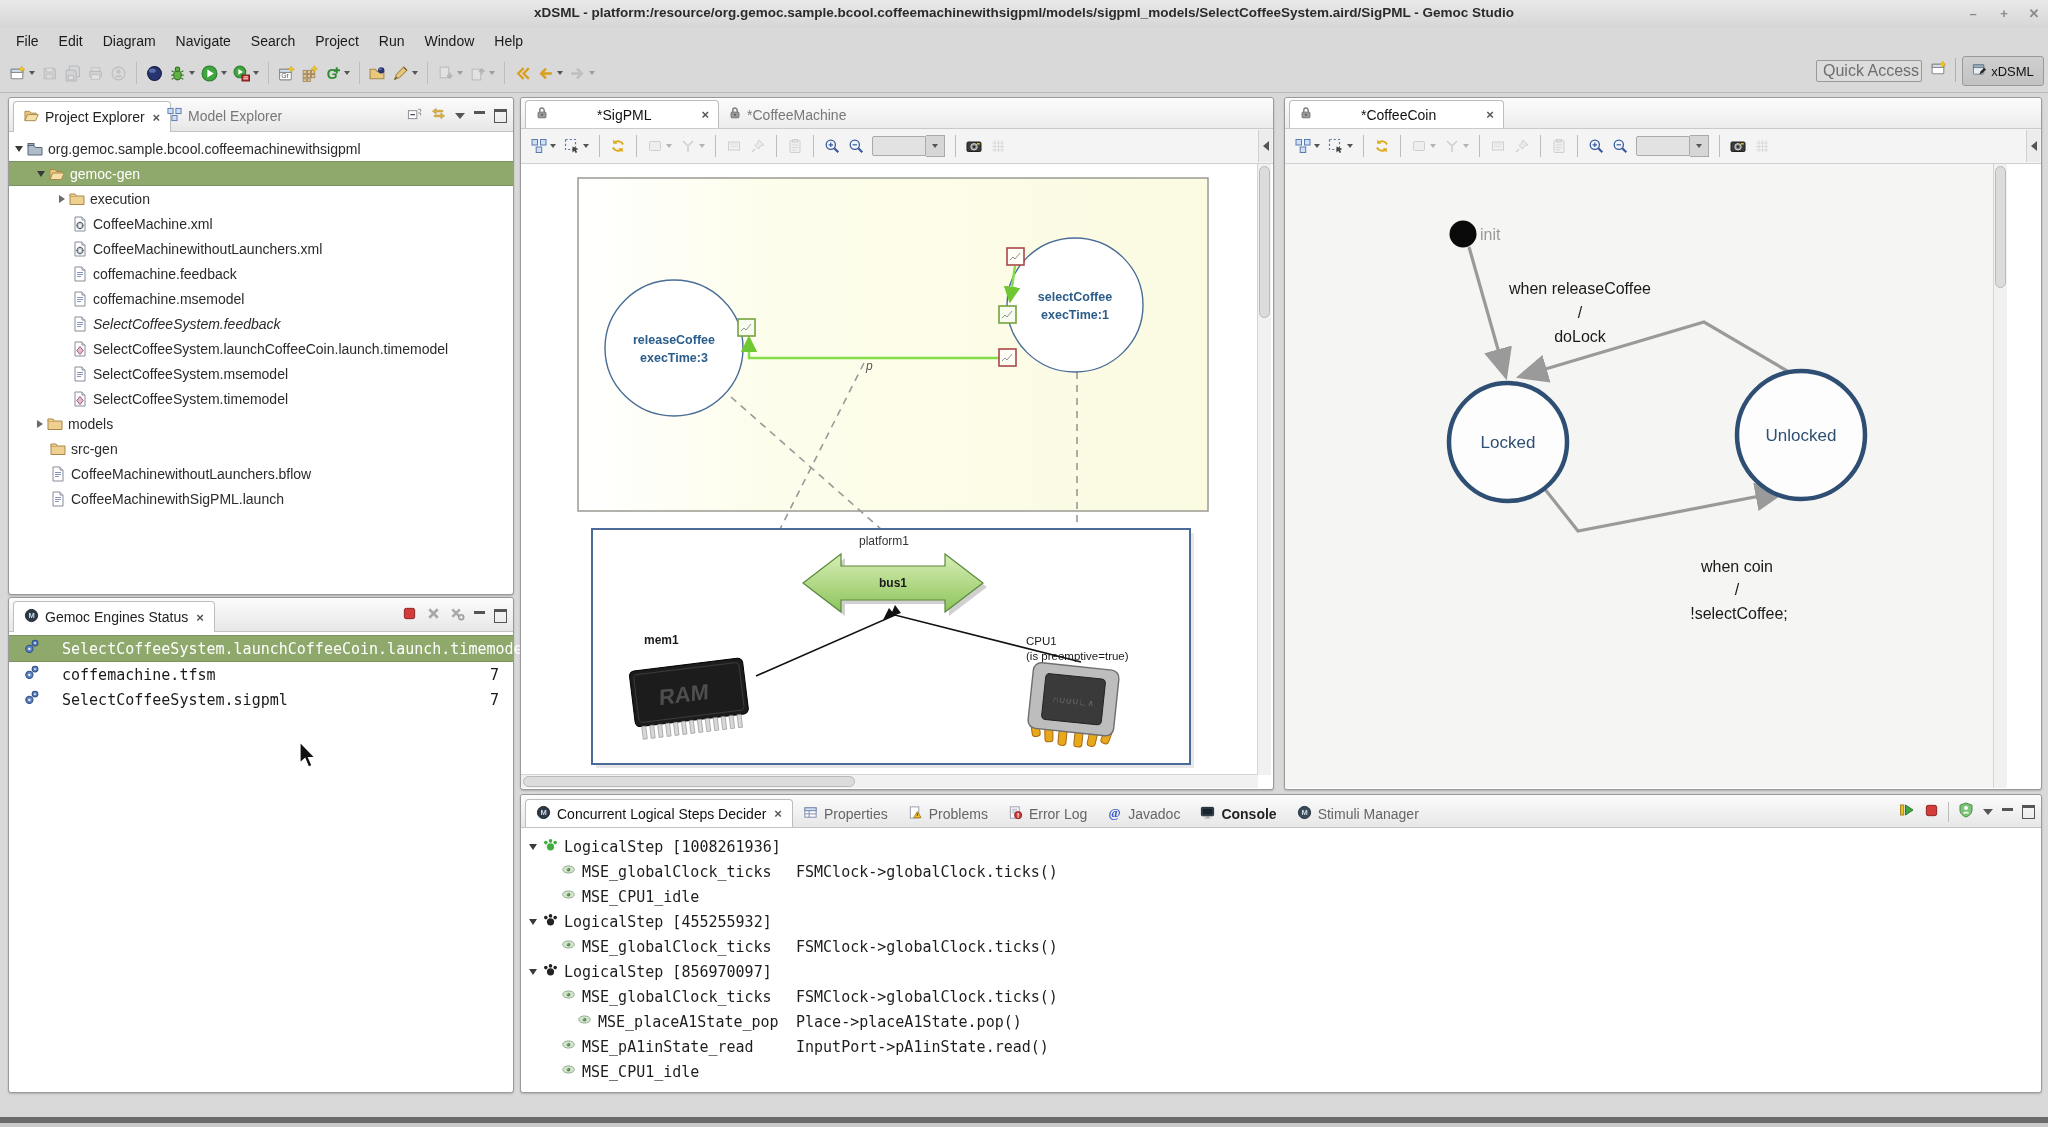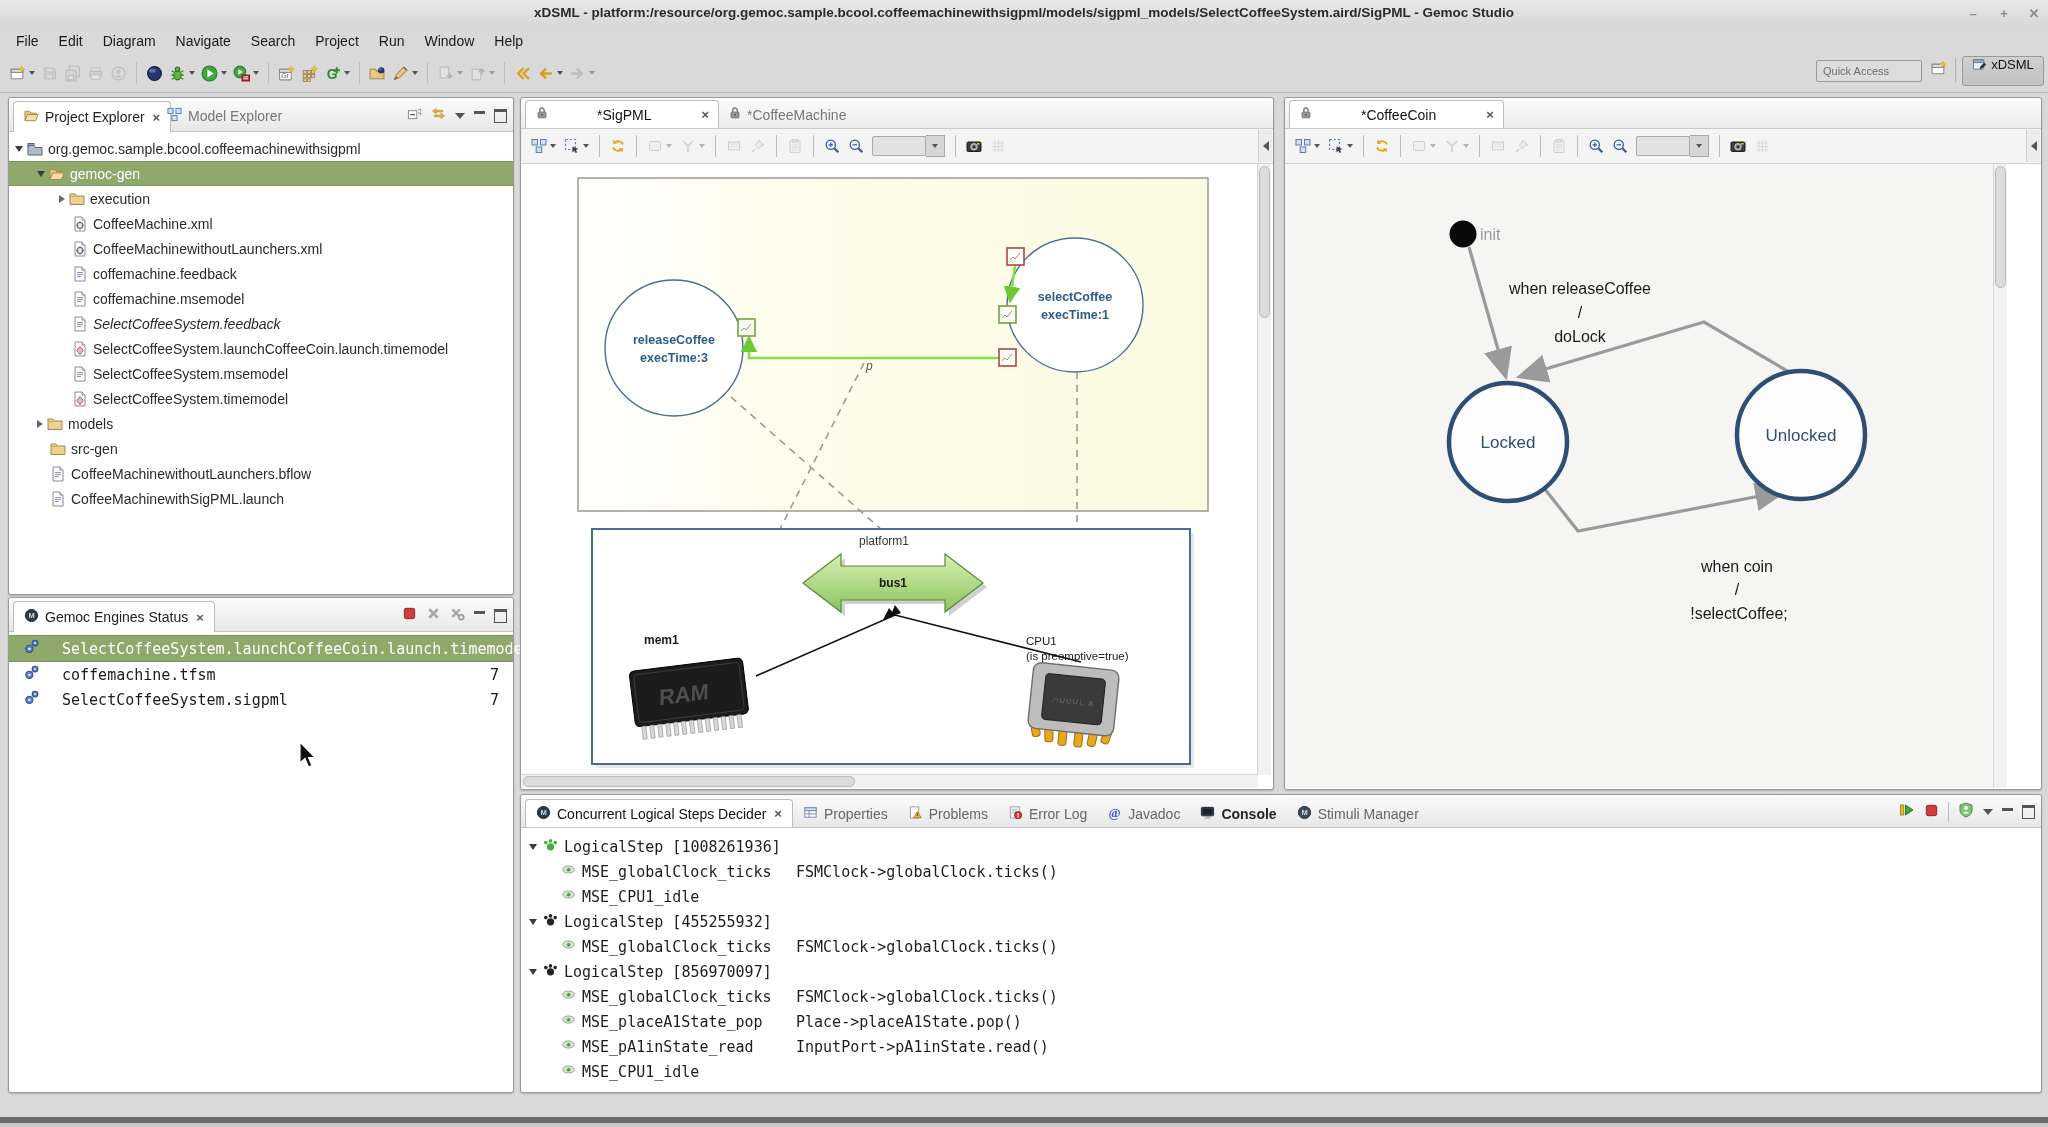--- a/index.html
+++ b/index.html
@@ -8,22 +8,22 @@
   #titlebar{position:absolute;left:0;top:0;width:2048px;height:28px;background:linear-gradient(#e9e9e9,#d6d6d6);}
   #title{position:absolute;left:0;right:0;top:5px;text-align:center;font-size:13.5px;font-weight:bold;color:#2b2b2b;}
   .wc{position:absolute;top:7px;width:14px;height:14px;color:#8a8a8a;font-size:13px;line-height:14px;text-align:center;font-weight:bold;}
   #menubar{position:absolute;left:0;top:28px;width:2048px;height:26px;display:flex;align-items:center;padding-left:6px;}
   .menu-item{padding:3px 10px;font-size:14px;color:#1a1a1a;}
   #toolbar{position:absolute;left:0;top:54px;width:2048px;height:38px;display:flex;align-items:center;padding-left:6px;border-bottom:1px solid #b8b8b8;}
   .tbtn{display:flex;align-items:center;padding:3px 2px;margin:0 1px;border-radius:3px;}
   .tbtn.dis{opacity:.45;filter:grayscale(80%);}
   .tsep{width:1px;height:22px;background:#bdbdbd;margin:0 6px;}
   .dd{width:0;height:0;border-left:3.5px solid transparent;border-right:3.5px solid transparent;border-top:4.5px solid #555;margin-left:3px;}
-  #qa{position:absolute;left:1816px;top:60px;width:98px;height:20px;border:1px solid #9a9a9a;border-radius:2px;background:#dcdcdc;color:#6e6e6e;font-size:11px;line-height:20px;padding-left:6px;}
-  #persp{position:absolute;left:1962px;top:56px;width:80px;height:28px;background:linear-gradient(#cfcfcf,#c2c2c2);border:1px solid #9a9a9a;border-radius:3px;display:flex;align-items:flex-start;justify-content:center;font-size:13px;color:#111;gap:4px;}
+  #qa{position:absolute;left:1816px;top:60px;width:98px;height:20px;border:1px solid #9a9a9a;border-radius:2px;background:#dcdcdc;color:#6e6e6e;font-size:16px;line-height:20px;padding-left:6px;}
+  #persp{position:absolute;left:1962px;top:56px;width:80px;height:28px;background:linear-gradient(#cfcfcf,#c2c2c2);border:1px solid #9a9a9a;border-radius:3px;display:flex;align-items:center;justify-content:center;font-size:13px;color:#111;gap:4px;}
   #persp-new{position:absolute;left:1930px;top:60px;}
   #persp-sep{position:absolute;left:1955px;top:58px;width:1px;height:24px;background:#b0b0b0;}
   
   .panel{position:absolute;background:#fff;border:1px solid #9a9a9a;border-radius:3px;box-shadow:0 1px 2px rgba(0,0,0,.2);}
   .vhead{position:relative;height:33px;background:linear-gradient(#fcfcfc,#e7e7e7);border-bottom:1px solid #c4c4c4;border-radius:3px 3px 0 0;}
   .vtab{position:absolute;top:3px;height:30px;display:flex;align-items:center;gap:6px;padding:0 10px;font-size:14px;color:#222;}
   .vtab.active{background:#fff;border:1px solid #bdbdbd;border-bottom:none;border-radius:4px 4px 0 0;}
   .vtab.inactive{color:#777;}
   .x{color:#555;font-weight:bold;font-size:13px;margin-left:2px;}
   .hicons{position:absolute;right:6px;top:8px;display:flex;gap:9px;align-items:center;}
@@ -1031,43 +1031,43 @@
       </div>
       <div class="lsrow" style="padding-left: 40px; position: relative;">
         <span style="margin-right: 6px;"><svg width="15" height="15" viewBox="0 0 16 16">
             <ellipse cx="8" cy="8" rx="6.2" ry="3.8" fill="#d6e6cc" stroke="#8aa88a"></ellipse>
             <circle cx="8" cy="8" r="2" fill="#5a8a5a"></circle>
             <circle cx="7.3" cy="7.3" r=".6" fill="#fff"></circle>
           </svg></span>
         <span>MSE_globalClock_ticks</span>
         <span class="call">FSMClock-&gt;globalClock.ticks()</span>
       </div>
+      <div class="lsrow" style="padding-left: 56px; position: relative;">
+        <span style="margin-right: 6px;"><svg width="15" height="15" viewBox="0 0 16 16">
+            <ellipse cx="8" cy="8" rx="6.2" ry="3.8" fill="#d6e6cc" stroke="#8aa88a"></ellipse>
+            <circle cx="8" cy="8" r="2" fill="#5a8a5a"></circle>
+            <circle cx="7.3" cy="7.3" r=".6" fill="#fff"></circle>
+          </svg></span>
+        <span>MSE_placeA1State_pop</span>
+        <span class="call">Place-&gt;placeA1State.pop()</span>
+      </div>
       <div class="lsrow" style="padding-left: 40px; position: relative;">
         <span style="margin-right: 6px;"><svg width="15" height="15" viewBox="0 0 16 16">
             <ellipse cx="8" cy="8" rx="6.2" ry="3.8" fill="#d6e6cc" stroke="#8aa88a"></ellipse>
             <circle cx="8" cy="8" r="2" fill="#5a8a5a"></circle>
             <circle cx="7.3" cy="7.3" r=".6" fill="#fff"></circle>
           </svg></span>
-        <span>MSE_placeA1State_pop</span>
-        <span class="call">Place-&gt;placeA1State.pop()</span>
+        <span>MSE_pA1inState_read</span>
+        <span class="call">InputPort-&gt;pA1inState.read()</span>
       </div>
       <div class="lsrow" style="padding-left: 40px; position: relative;">
         <span style="margin-right: 6px;"><svg width="15" height="15" viewBox="0 0 16 16">
             <ellipse cx="8" cy="8" rx="6.2" ry="3.8" fill="#d6e6cc" stroke="#8aa88a"></ellipse>
             <circle cx="8" cy="8" r="2" fill="#5a8a5a"></circle>
             <circle cx="7.3" cy="7.3" r=".6" fill="#fff"></circle>
           </svg></span>
-        <span>MSE_pA1inState_read</span>
-        <span class="call">InputPort-&gt;pA1inState.read()</span>
-      </div>
-      <div class="lsrow" style="padding-left: 40px; position: relative;">
-        <span style="margin-right: 6px;"><svg width="15" height="15" viewBox="0 0 16 16">
-            <ellipse cx="8" cy="8" rx="6.2" ry="3.8" fill="#d6e6cc" stroke="#8aa88a"></ellipse>
-            <circle cx="8" cy="8" r="2" fill="#5a8a5a"></circle>
-            <circle cx="7.3" cy="7.3" r=".6" fill="#fff"></circle>
-          </svg></span>
         <span>MSE_CPU1_idle</span>
       </div>
     </div>
 </div>
 
 <div id="winedge"></div>
 <div id="winedge2"></div>
 
 </body></html>

